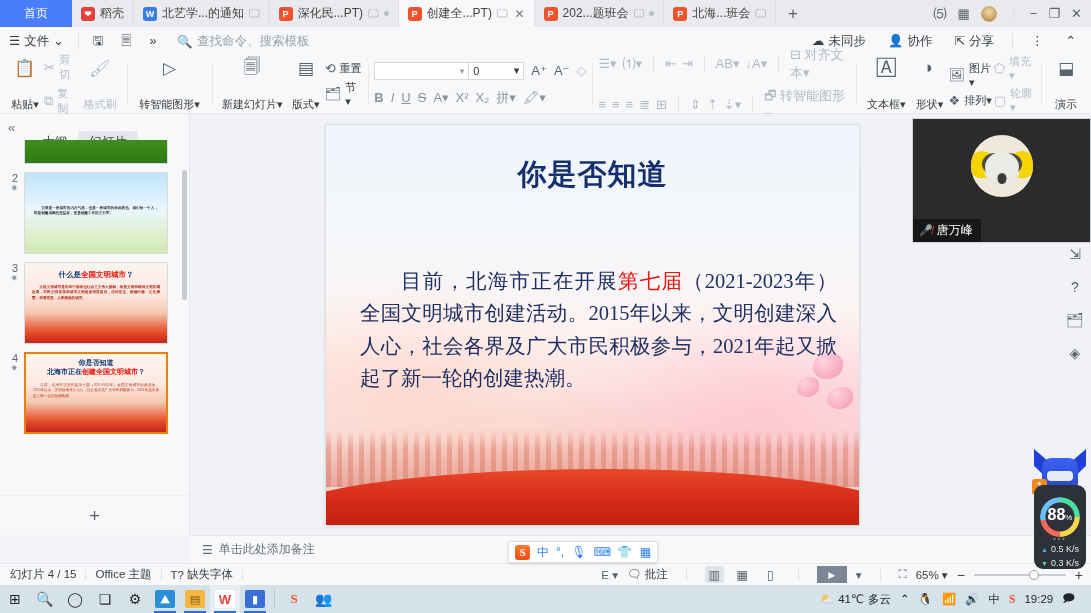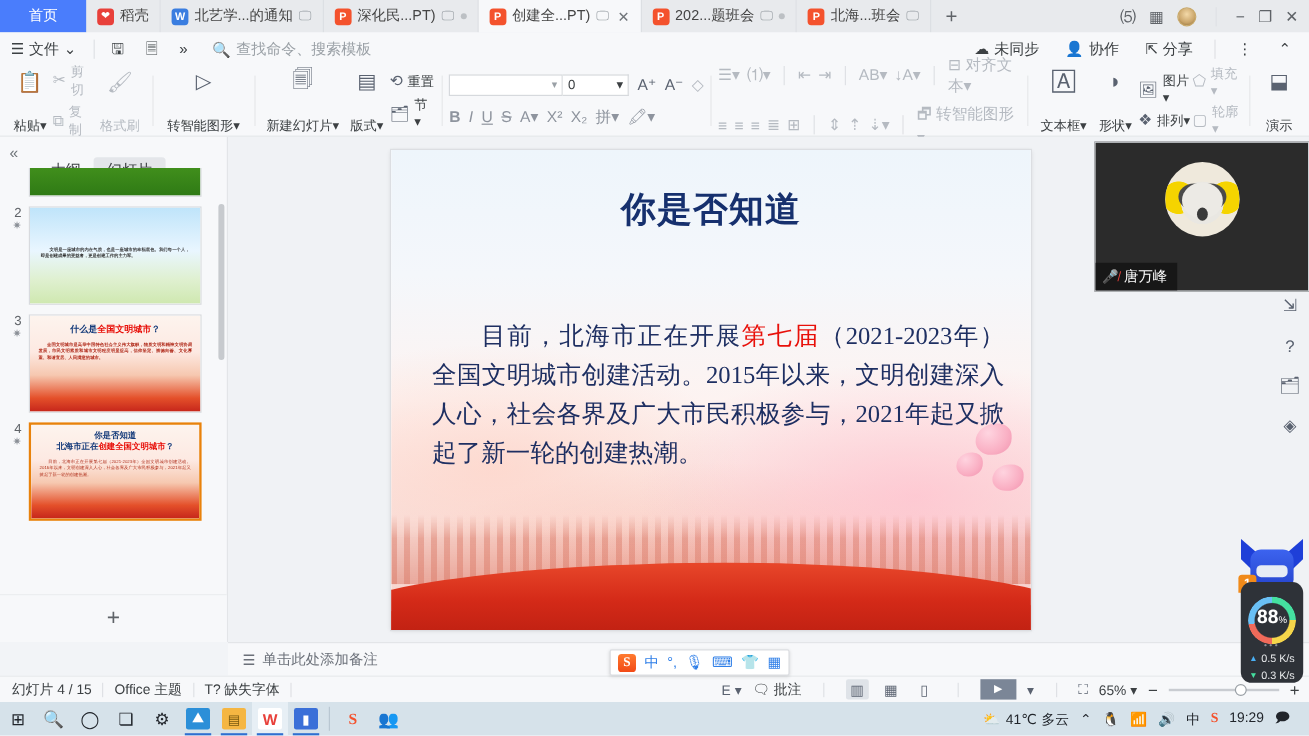--- a/index.html
+++ b/index.html
@@ -96,21 +96,21 @@
   .lp-head .collapse { color:#70757a; font-size:13px; margin-right:16px; }
   .lp-head .t { padding:3px 11px; border-radius:3px;margin-top:30px; }
   .lp-head .t.sel { background:#e4e6ea; }
   .thumbs { position:absolute; left:0; top:26px; right:0; bottom:40px;
             overflow:hidden; }
   .thumb-row { display:flex; align-items:flex-start; padding:4px 6px 4px 0; }
   .thumb-num { width:24px; text-align:right; padding-right:6px;
                font-size:11px; color:#5f6368; line-height:1.1; }
   .thumb-num .star { display:block; font-size:9px; color:#8a8f96; }
   .thumb { width:144px; height:82px; border:1px solid #d8dade; background:#fff;
-           position:relative; overflow:hidden; }
+           position:relative; overflow:hidden;font-family:Liberation Serif, serif; }
   .thumb.sel { border:2px solid #e8820c; }
   .addslide { position:absolute; left:0; right:0; bottom:0; height:40px;
               display:flex; align-items:center; justify-content:center;
               color:#5f6368; font-size:19px; background:#f7f8fa;
               border-top:1px solid #eceef0; }
   .lp-scroll { position:absolute; right:2px; top:30px; width:5px; height:130px;
                background:#c7cace; border-radius:3px; }
 
   
   .tb-grass { position:absolute; inset:0;

